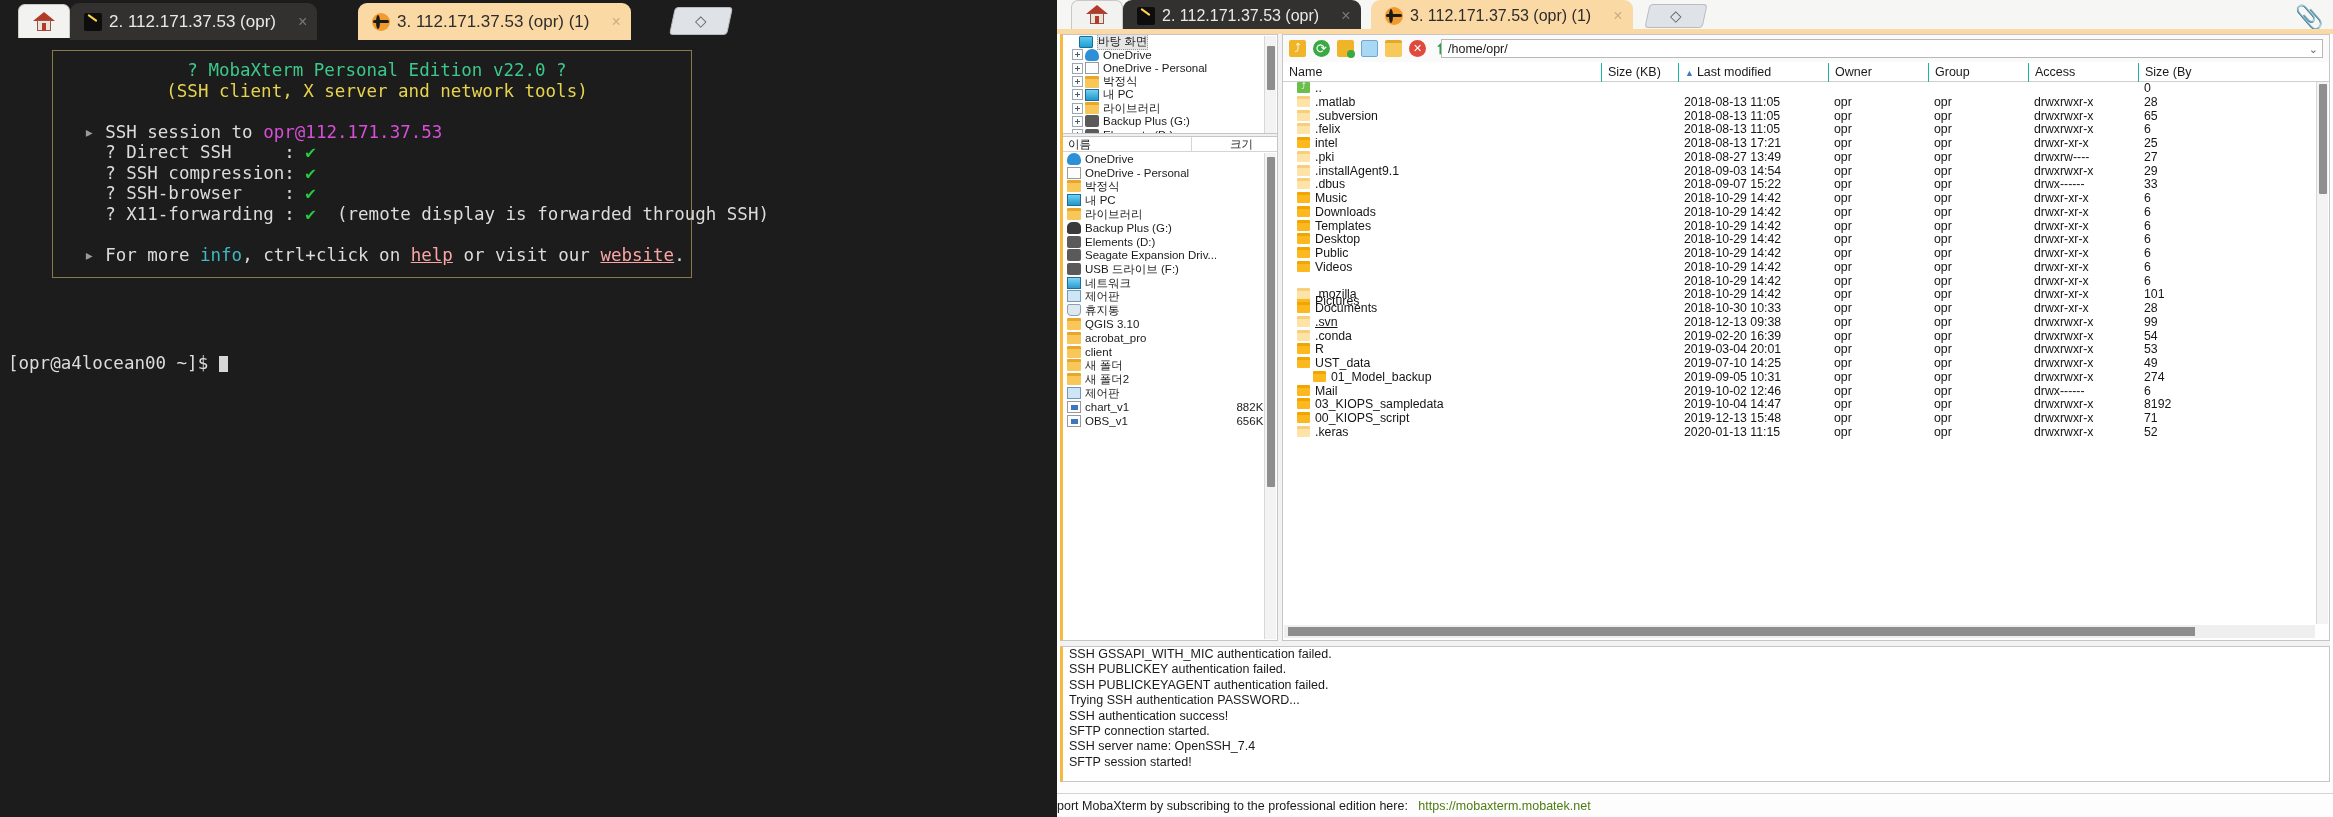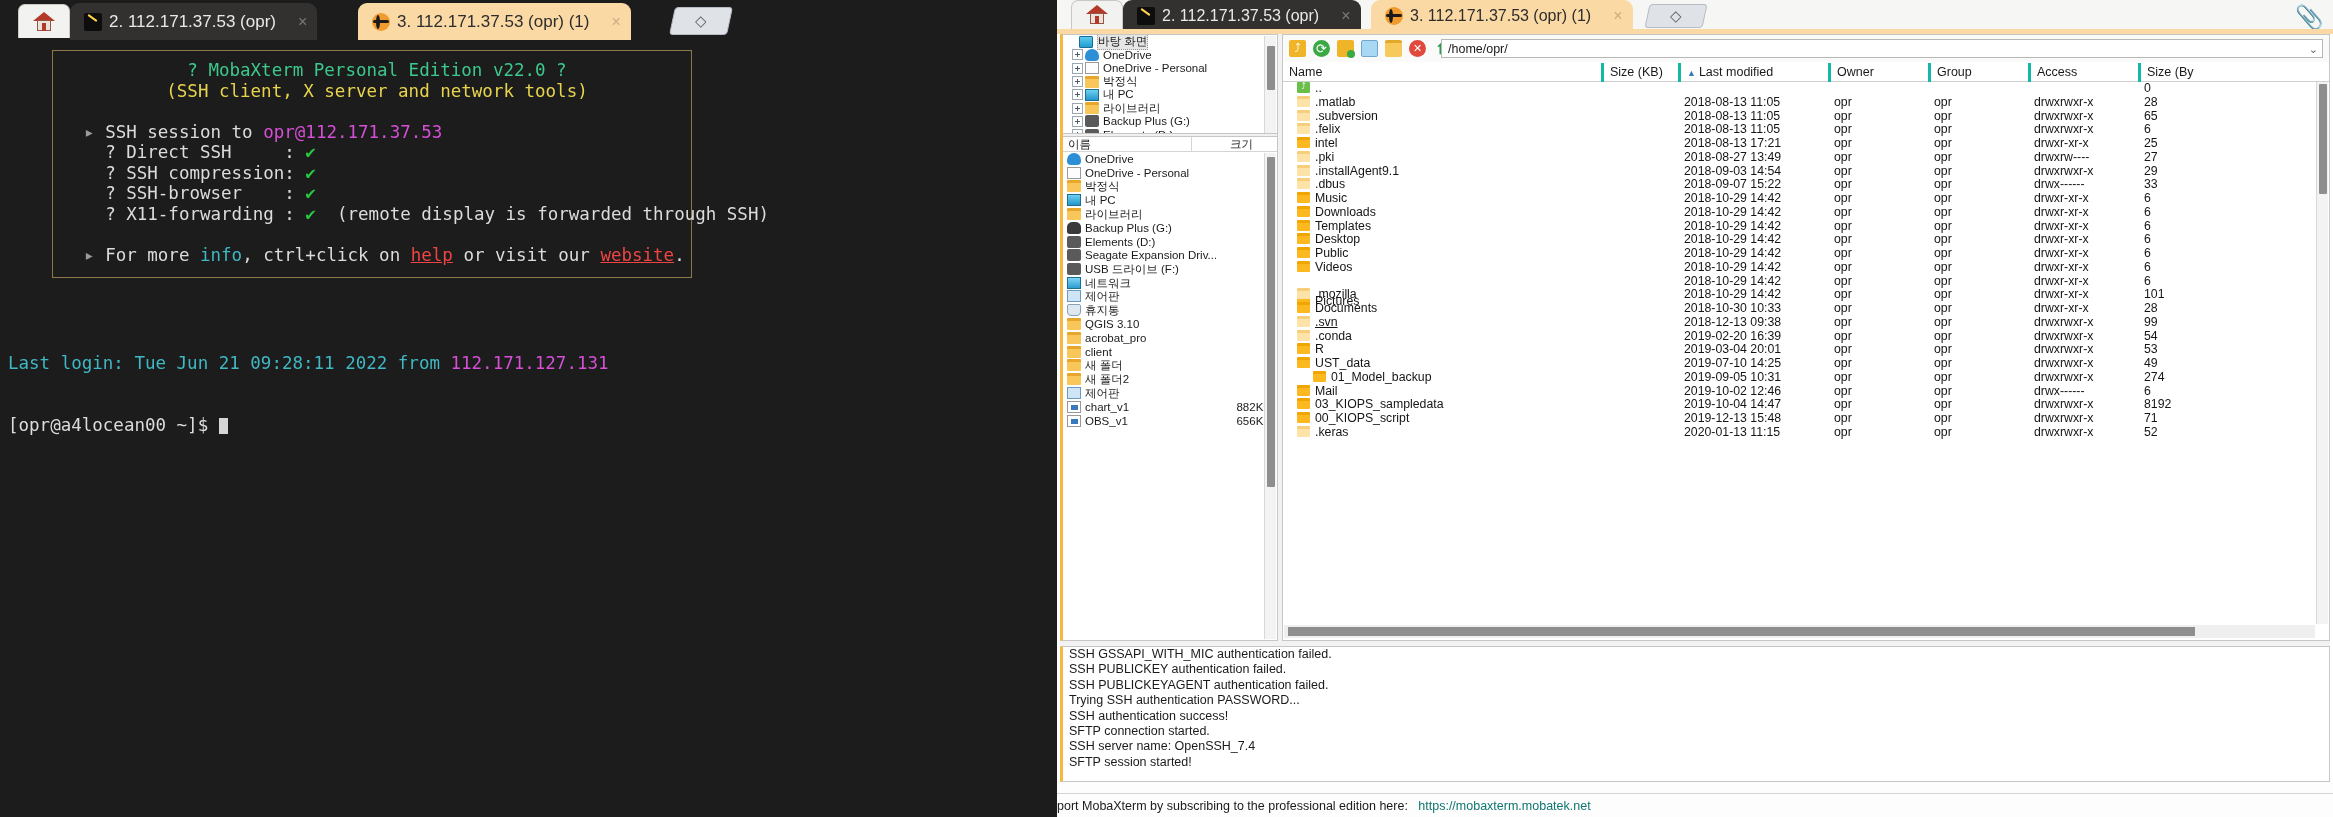--- a/index.html
+++ b/index.html
@@ -108,21 +108,21 @@
     border: 1px solid #8a7a4a;
     padding: 9px 0 12px 0;
   }
   #banner .ln { white-space: pre; padding-left: 10px; }
   .c-green { color: #3cc98c; }
   .c-yellow { color: #e8d44d; }
   .c-white { color: #dcdcdc; }
   .c-magenta { color: #d64fd6; }
   .c-cyan { color: #3fb8c4; }
   .c-ok { color: #28c840; }
-  .c-link { color: #ef4444; text-decoration: underline; }
+  .c-link { color: #fca5a5; text-decoration: underline; }
   .c-arrow { color: #9a9a9a; }
 
   #prompt-area { position: absolute; left: 8px; top: 272px; white-space: pre; }
   #prompt-area .ln { white-space: pre; }
   .cursor {
     display: inline-block; width: 9px; height: 16px;
     background: #d6d6d6; vertical-align: -3px;
   }
 
   
@@ -251,21 +251,21 @@
     position:absolute; right:4px; top:0; font-size:11px; color:#666; line-height:18px;
   }
 
   .grid-header {
     position:absolute; left:0; top:28px; width:100%; height:19px;
     border-bottom:1px solid #cfcfcf; background:#fff;
     font-size:12.5px; color:#1a1a1a;
   }
   .grid-header .cell {
     position:absolute; top:0; height:19px; line-height:19px;
-    border-left:3px solid #14b8a6; padding-left:6px; white-space:nowrap;
+    border-left:1px solid #14b8a6; padding-left:6px; white-space:nowrap;
   }
   .grid-header .cell:first-child { border-left:none; }
   .sortmark { color:#3a78c0; font-size:9px; margin-right:3px; }
 
   .grid-body { position:absolute; left:0; top:47px; right:0; bottom:22px; overflow:hidden; }
   .grow { position:relative; height:13.75px; font-size:12.3px; color:#151515; white-space:nowrap; }
   .grow .cell { position:absolute; top:0; height:13.75px; line-height:13.75px; }
   .fld {
     display:inline-block; width:13px; height:11px; margin-right:5px;
     vertical-align:-1px; border-radius:1px;
@@ -288,21 +288,21 @@
     background:#fff; overflow:hidden;
   }
   .log-line { font-size:12.5px; color:#1a1a1a; line-height:15.4px; padding-left:6px; white-space:nowrap; }
 
   .status-bar {
     position:absolute; left:0; bottom:0; width:1276px; height:24px;
     background:#fdfdfd; border-top:1px solid #d4d4d4;
     font-size:12.5px; color:#1a1a1a; line-height:24px; padding-left:0px;
     white-space:nowrap; overflow:hidden;
   }
-  .status-bar a { color:#0f766e; text-decoration:none; }
+  .status-bar a { color:#4d7c0f; text-decoration:none; }
   .splitter-h {
     position:absolute; left:3px; top:607px; width:1270px; height:5px; background:#f2f2f2;
   }
   .splitter-v {
     position:absolute; left:221px; top:0; width:4px; height:607px; background:#f2f2f2;
   }
 </style>
 </head>
 <body>
 
@@ -347,21 +347,20 @@
         <div class="ln">&nbsp;&nbsp;&nbsp;&nbsp;<span class="c-white" style="display:inline-block;width:17ch;">? Direct SSH</span><span class="c-white">:</span>&nbsp;<span class="c-ok">✔</span></div>
         <div class="ln">&nbsp;&nbsp;&nbsp;&nbsp;<span class="c-white" style="display:inline-block;width:17ch;">? SSH compression</span><span class="c-white">:</span>&nbsp;<span class="c-ok">✔</span></div>
         <div class="ln">&nbsp;&nbsp;&nbsp;&nbsp;<span class="c-white" style="display:inline-block;width:17ch;">? SSH-browser</span><span class="c-white">:</span>&nbsp;<span class="c-ok">✔</span></div>
         <div class="ln">&nbsp;&nbsp;&nbsp;&nbsp;<span class="c-white" style="display:inline-block;width:17ch;">? X11-forwarding</span><span class="c-white">:</span>&nbsp;<span class="c-ok">✔</span>&nbsp;&nbsp;<span class="c-white">(remote display is forwarded through SSH)</span></div>
 
         <div class="ln">&nbsp;</div>
         <div class="ln"><span class="c-arrow">&nbsp;&nbsp;▸ </span><span class="c-white">For more </span><span class="c-cyan">info</span><span class="c-white">, ctrl+click on </span><span class="c-link">help</span><span class="c-white"> or visit our </span><span class="c-link">website</span><span class="c-white">.</span></div>
       </div>
 
       <div id="prompt-area">
-        <div class="ln"><span class="c-cyan">Last login: Tue Jun 21 09:28:11 2022 from </span><span class="c-magenta">112.171.127.131</span></div>
         <div class="ln"><span class="c-white">[opr@a4locean00 ~]$ </span><span class="cursor"></span></div>
       </div>
 
     </div>
   </div>
 
   <div id="right-window">
 
     <div id="right-tabstrip">
       <div class="home-tab" style="top:0;height:29px;left:14px;">

